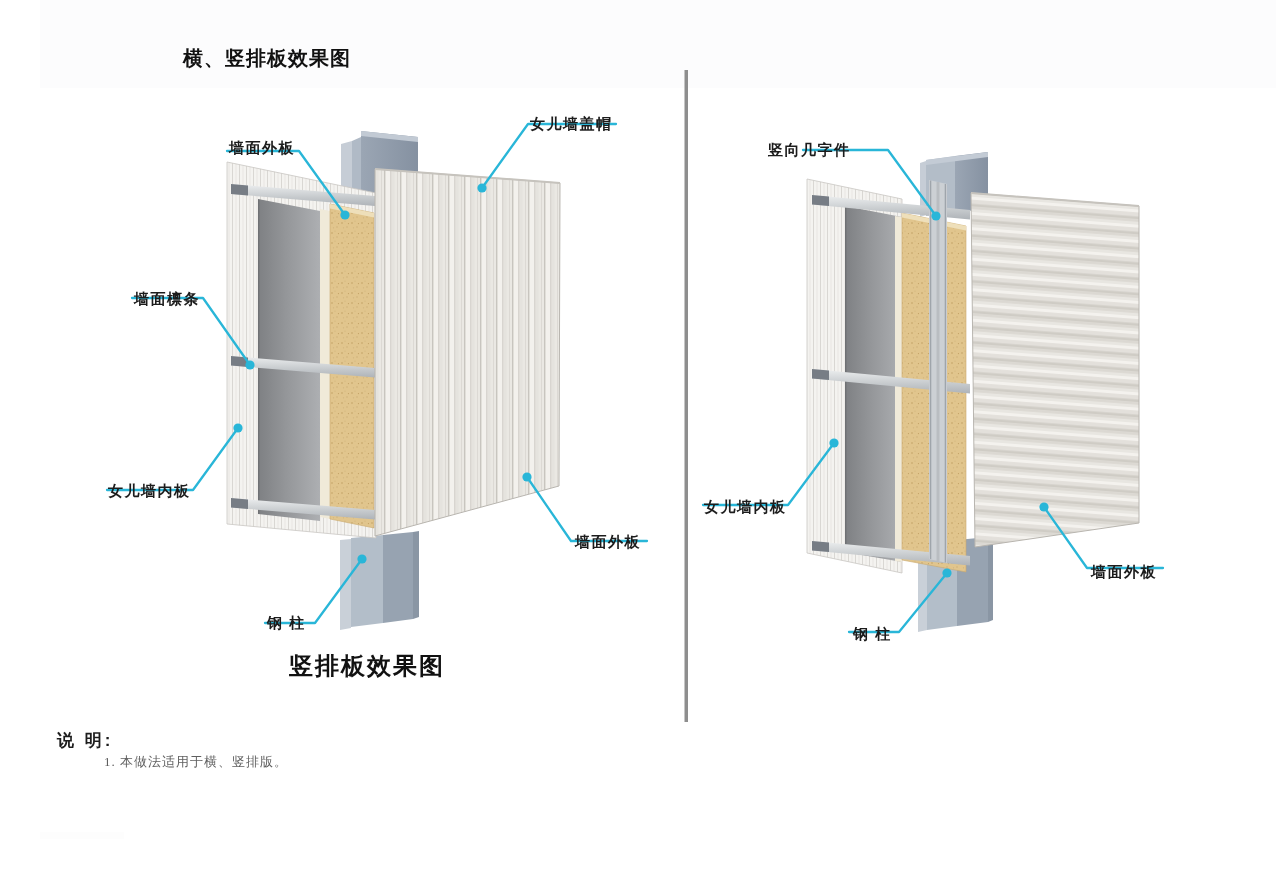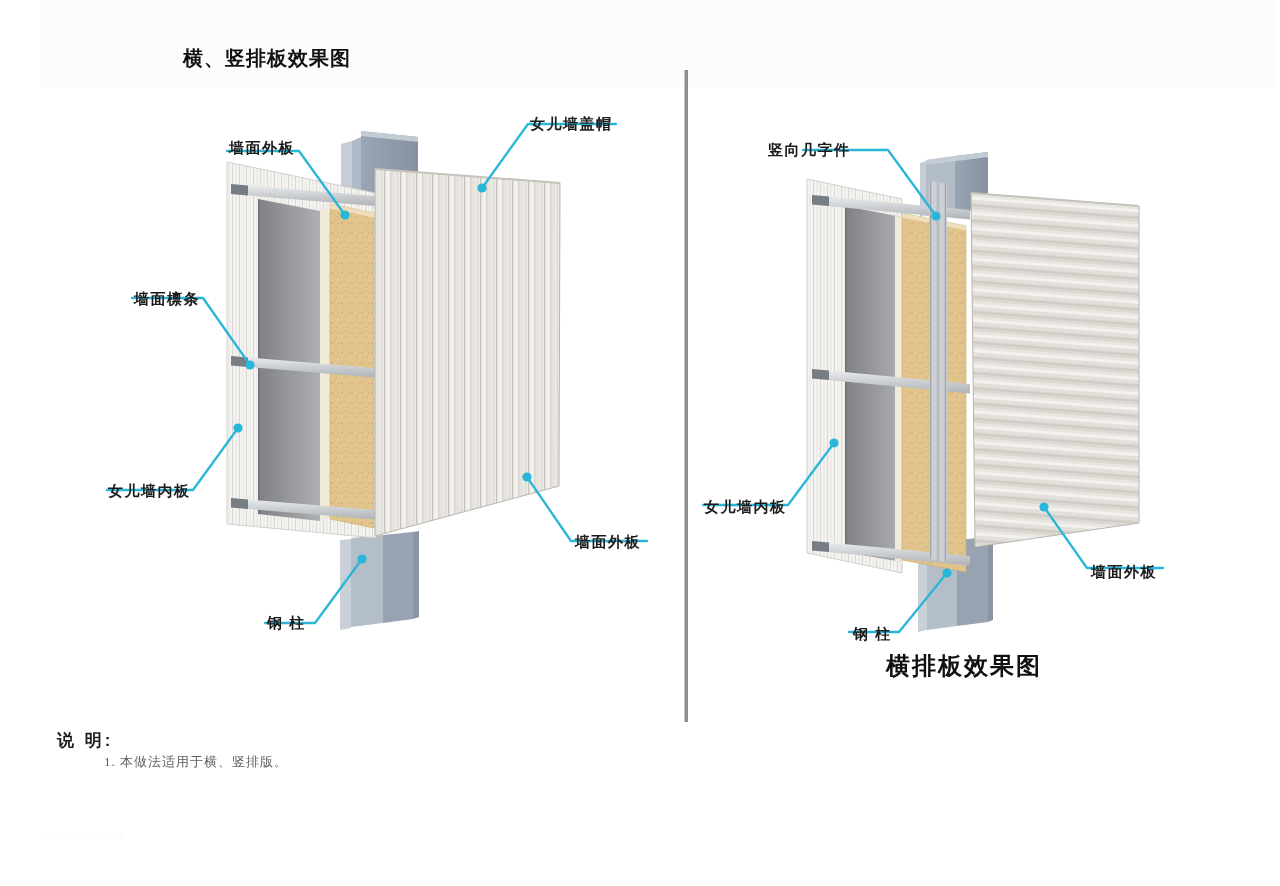--- a/index.html
+++ b/index.html
@@ -187,22 +187,22 @@
   </svg>
 
   <div class="title">横、竖排板效果图</div>
 
   <div class="lbl" style="left:229px;top:124px">墙面外板</div>
   <div class="lbl" style="left:530px;top:100px">女儿墙盖帽</div>
   <div class="lbl" style="left:134px;top:275px">墙面檩条</div>
   <div class="lbl" style="left:108px;top:467px">女儿墙内板</div>
   <div class="lbl" style="left:267px;top:599px">钢 柱</div>
   <div class="lbl" style="left:575px;top:518px">墙面外板</div>
+  <div class="cap" style="left:289px;top:650px">竖排板效果图</div>
 
   <div class="lbl" style="left:768px;top:126px">竖向几字件</div>
   <div class="lbl" style="left:704px;top:483px">女儿墙内板</div>
   <div class="lbl" style="left:853px;top:610px">钢 柱</div>
   <div class="lbl" style="left:1091px;top:548px">墙面外板</div>
-  <div class="cap" style="left:886px;top:650px">横排板效果图</div>
 
   <div class="note-h">说 明:</div>
   <div class="note-i">1. 本做法适用于横、竖排版。</div>
 </div>
 
 </body></html>

